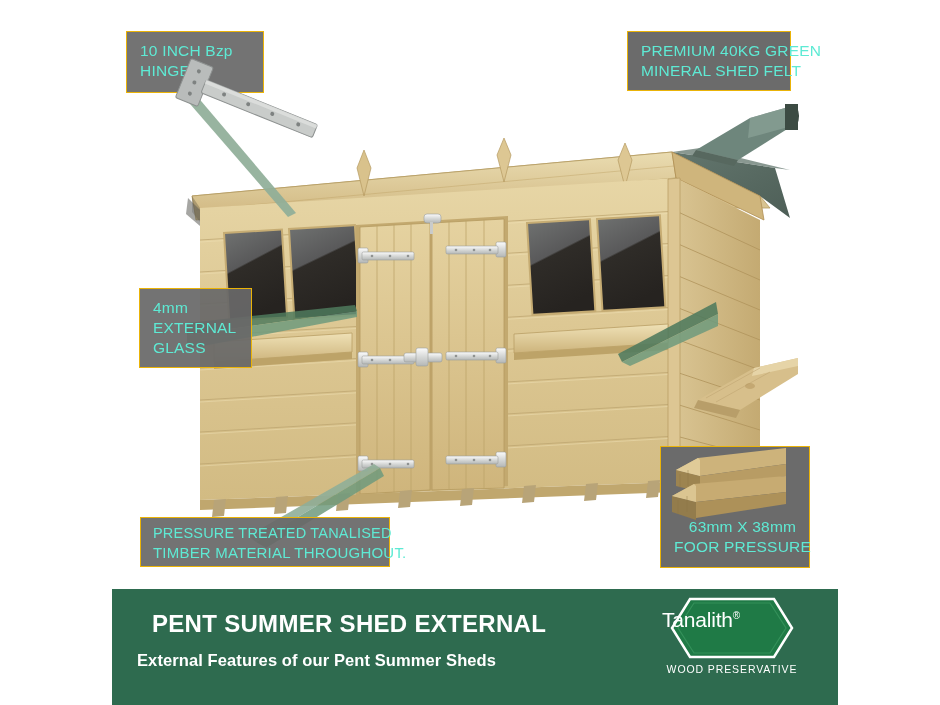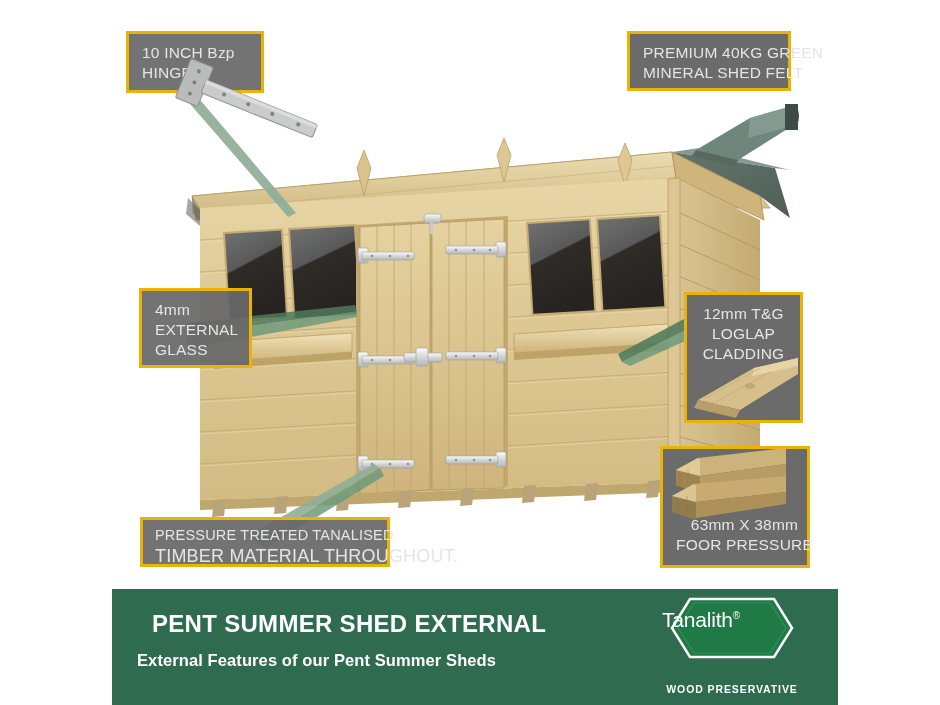--- a/index.html
+++ b/index.html
@@ -13,22 +13,22 @@
     width:940px;
     height:705px;
     background:#ffffff;
     overflow:hidden;
   }
 
   
   .callout{
     position:absolute;
     background:rgba(104,104,104,0.93);
-    border:3px solid #eab308;
-    color:#e5e5e5;
+    border:1px solid #eab308;
+    color:#5eead4;
     font-size:15.5px;
     line-height:1.30;
     letter-spacing:0.2px;
     padding:9px 13px 10px 13px;
     box-sizing:border-box;
     z-index:30;
   }
   .callout.solid{background:#6b6b6b;text-align:center;}
   .callout .ln{display:block;white-space:nowrap;}
 
@@ -89,23 +89,22 @@
     letter-spacing:-0.2px;
     z-index:2;
   }
   #logo-wordmark sup{font-size:10px;vertical-align:super;}
   #logo-sub{
     position:absolute;
     left:0; top:66px; width:140px;
     text-align:center;
     color:#ffffff;
     font-size:10.5px;
-    font-weight:bold;
+    font-weight:normal;
     letter-spacing:0.9px;
-    margin-top:20px;
   }
 </style>
 </head>
 <body>
 
 <div id="stage">
 
   <div id="shed">
     <svg width="940" height="600" viewBox="0 0 940 600" xmlns="http://www.w3.org/2000/svg">
       <defs>
@@ -421,36 +420,31 @@
     <span class="ln">PREMIUM 40KG GREEN</span>
     <span class="ln">MINERAL SHED FELT</span>
   </div>
 
   <div class="callout" style="left:139px;top:288px;width:113px;height:80px;">
     <span class="ln">4mm</span>
     <span class="ln">EXTERNAL</span>
     <span class="ln">GLASS</span>
   </div>
 
-  <div class="callout solid" style="left:684px;top:292px;width:119px;height:131px;">
-    <span class="ln">12mm T&amp;G</span>
-    <span class="ln">LOGLAP</span>
-    <span class="ln">CLADDING</span>
-  </div>
 
   <div class="callout solid" style="left:660px;top:446px;width:150px;height:122px;padding:0;">
     <div style="position:absolute;left:13px;bottom:10px;">
       <span class="ln">63mm X 38mm</span>
       <span class="ln">FOOR PRESSURE</span>
     </div>
   </div>
 
   <div class="callout" style="left:140px;top:517px;width:250px;height:50px;padding:6px 12px;">
     <span class="ln" style="font-size:14.5px;">PRESSURE TREATED TANALISED</span>
-    <span class="ln" style="font-size:18px;">TIMBER MATERIAL THROUGHOUT.</span>
+    <span class="ln" style="font-size:15px;">TIMBER MATERIAL THROUGHOUT.</span>
   </div>
 
   <div id="banner">
     <div id="banner-title">PENT SUMMER SHED EXTERNAL</div>
     <div id="banner-sub">External Features of our Pent Summer Sheds</div>
 
     <div id="logo">
       <svg id="logo-badge" viewBox="0 0 124 62" xmlns="http://www.w3.org/2000/svg">
         <polygon points="20,2 104,2 122,31 104,60 20,60 2,31" fill="#1f7a46" stroke="#ffffff" stroke-width="2.5"></polygon>
         <polygon points="24,6 100,6 116,31 100,56 24,56 8,31" fill="none" stroke="#3d9a62" stroke-width="1.2" opacity="0.7"></polygon>

